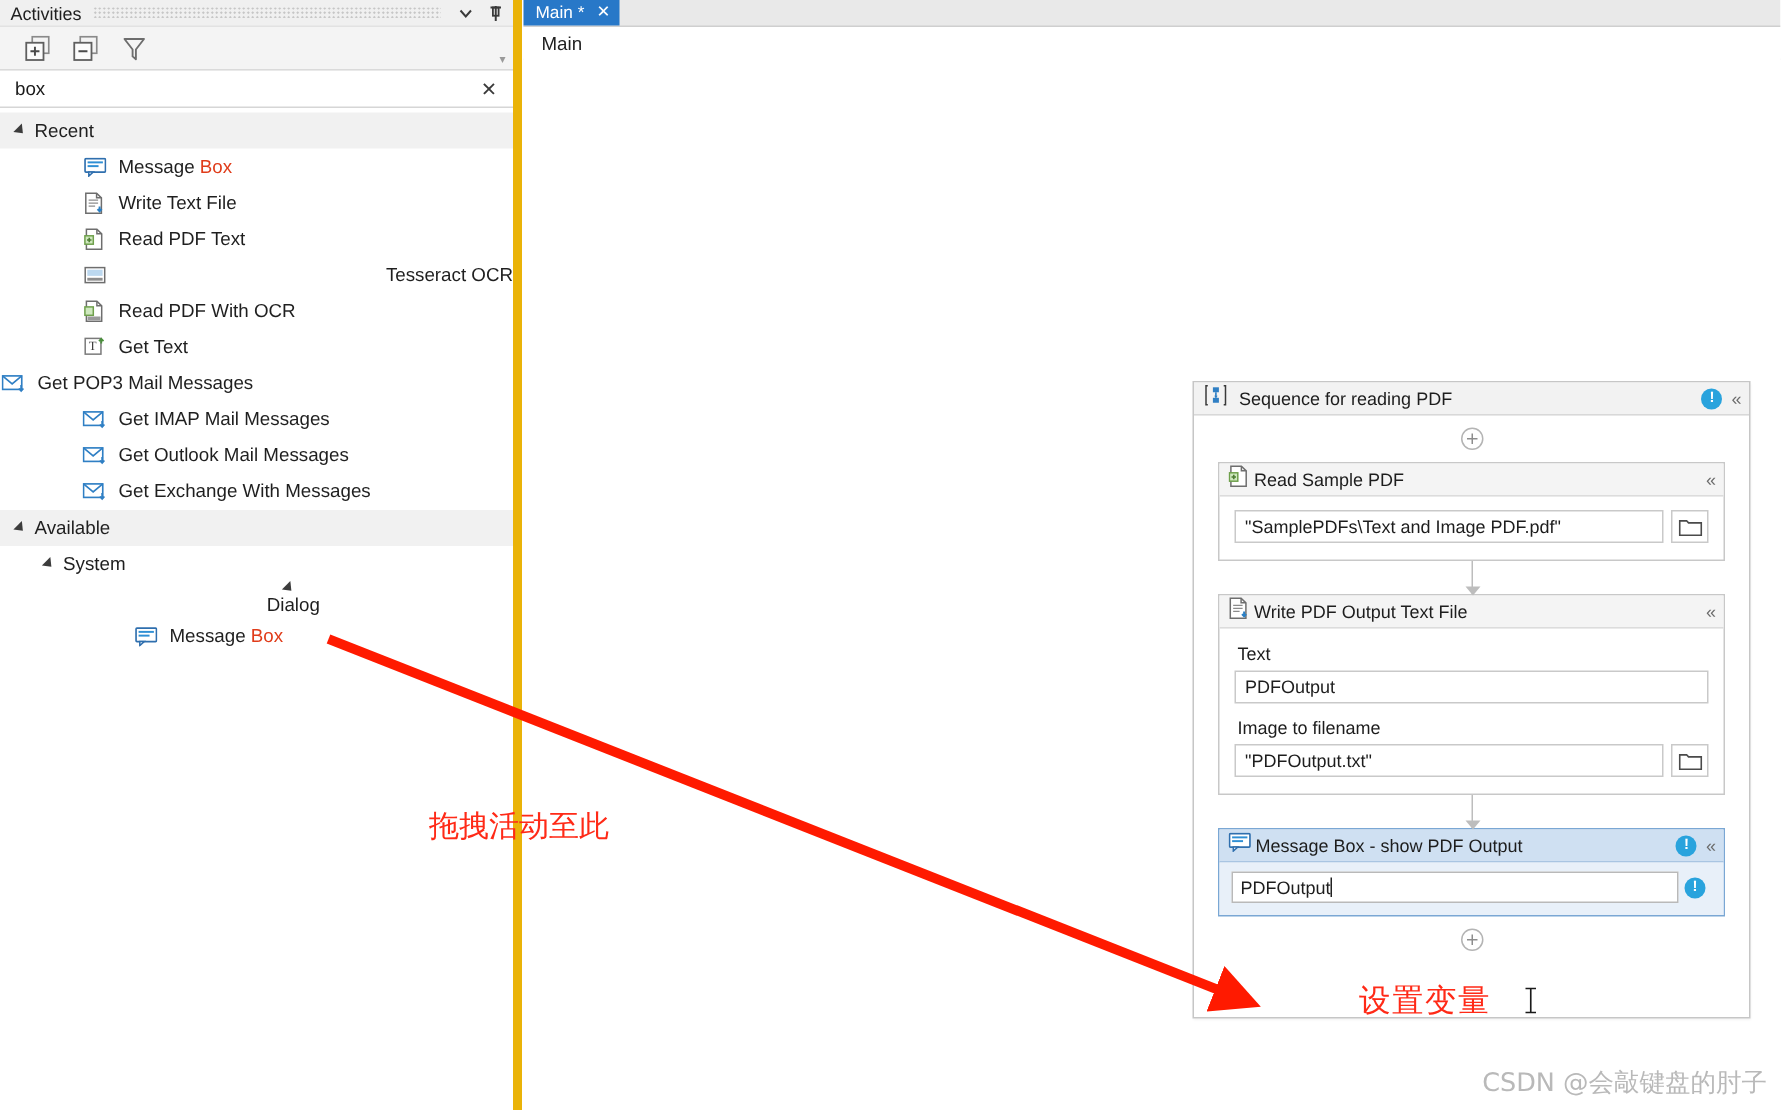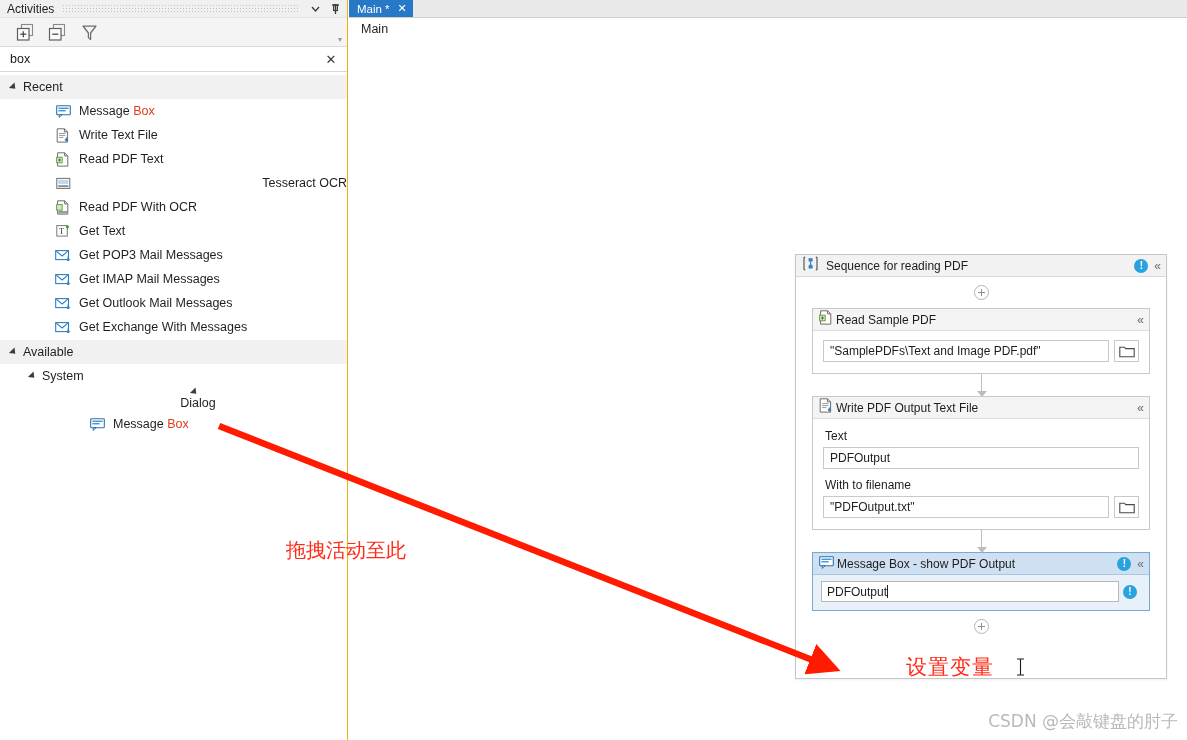--- a/index.html
+++ b/index.html
@@ -15,21 +15,21 @@
     width: 1187px; height: 740px;
     background: #ffffff;
   }
 
   
   #activities-panel {
     position: absolute;
     left: 0; top: 0;
     width: 348px; height: 740px;
     background: #ffffff;
-    border-right: 1px solid #eab308;
+    border-right: 6px solid #eab308;
   }
   #act-titlebar {
     position: relative;
     height: 18px;
     background: #f0f0f0;
     border-bottom: 1px solid #e2e2e2;
     display: flex;
     align-items: center;
   }
   #act-title {
@@ -490,21 +490,21 @@
         <span class="ico">
           <svg width="15" height="14" viewBox="0 0 15 14">
             <rect x="0.8" y="1.6" width="10.5" height="10.5" fill="none" stroke="#7a7a7a" stroke-width="1"></rect>
             <text x="3.1" y="9.6" font-family="Liberation Serif, serif" font-size="8.5" fill="#3a3a3a">T</text>
             <path d="M11.5 5 v-3 M10 3.4 l1.5-1.6 1.5 1.6" stroke="#4a8f3c" stroke-width="1.2" fill="none"></path>
           </svg>
         </span>
         <span class="lbl">Get Text</span>
       </div>
 
-      <div class="node-row" style="padding-left:54px;">
+      <div class="node-row" style="">
         <span class="ico">
           <svg width="16" height="13" viewBox="0 0 16 13">
             <rect x="0.7" y="1.6" width="12.8" height="9" fill="#ffffff" stroke="#2f7fc4" stroke-width="1.1"></rect>
             <path d="M0.7 1.6 L7.1 7 L13.5 1.6" fill="none" stroke="#2f7fc4" stroke-width="1.1"></path>
             <path d="M13.1 7.6 v3.6 M11.6 10 l1.5 1.6 1.5-1.6" stroke="#2f7fc4" stroke-width="1.2" fill="none"></path>
           </svg>
         </span>
         <span class="lbl">Get POP3 Mail Messages</span>
       </div>
 
@@ -647,21 +647,21 @@
               </svg>
             </span>
             <span class="t">Write PDF Output Text File</span>
             <span class="chev">«</span>
           </div>
           <div class="act-body">
             <div class="field-label">Text</div>
             <div class="input-row">
               <div class="txtbox">PDFOutput</div>
             </div>
-            <div class="field-label" style="margin-top:9px;">With to filename</div>
+            <div class="field-label" style="margin-top:9px;">Image to filename</div>
             <div class="input-row">
               <div class="txtbox">"PDFOutput.txt"</div>
               <div class="browse-btn">
                 <svg width="16" height="13" viewBox="0 0 16 13">
                   <path d="M0.8 2.2 H5.4 L6.7 3.6 H15.2 V11.8 H0.8 Z" fill="#ffffff" stroke="#4a4a4a" stroke-width="1.1"></path>
                 </svg>
               </div>
             </div>
           </div>
         </div>

